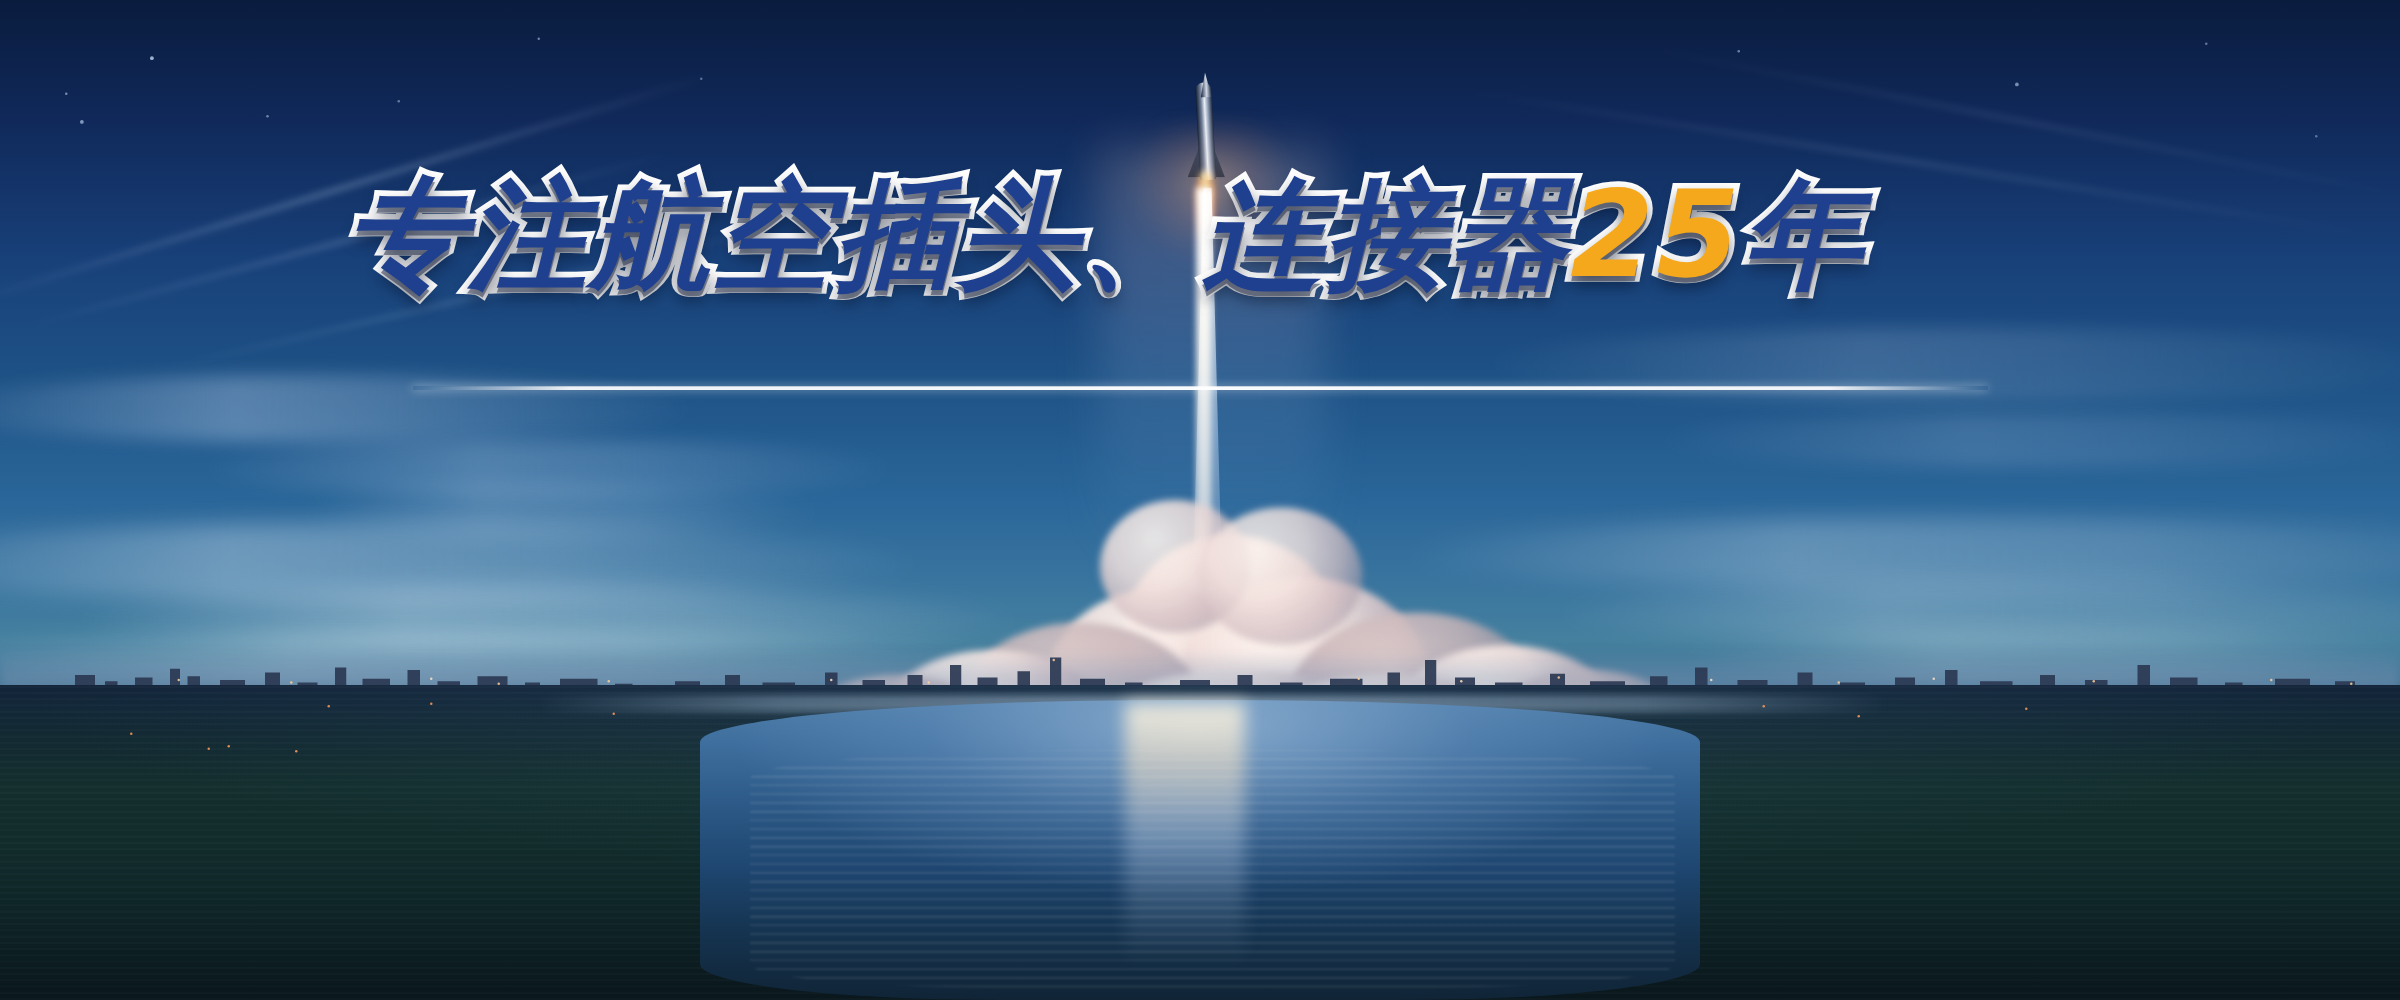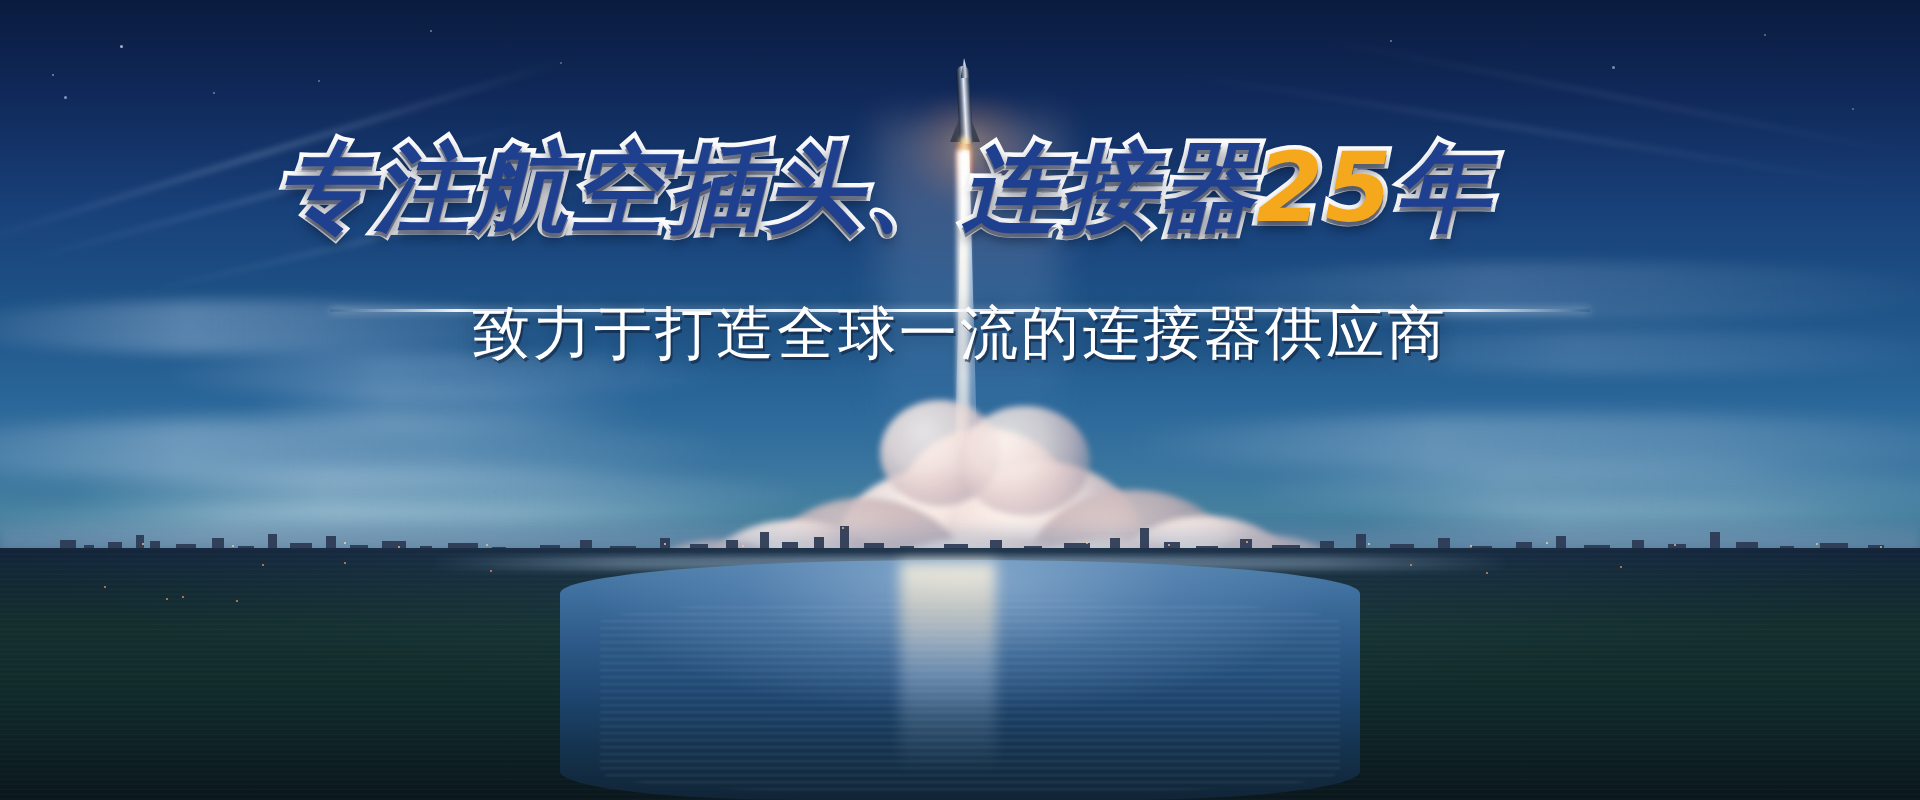--- a/index.html
+++ b/index.html
@@ -398,16 +398,15 @@
   </div>
 
   <div class="content">
 
     <h1 class="headline">
       <span class="hl-a">专注航空插头、连接器</span><span class="hl-b">25</span><span class="hl-c">年</span>
     </h1>
 
     <div class="divider"></div>
 
-    <div class="sub sub1">致力于打造全球一流的连接器供应商</div>
 
   </div>
 </div>
 
 </body></html>

